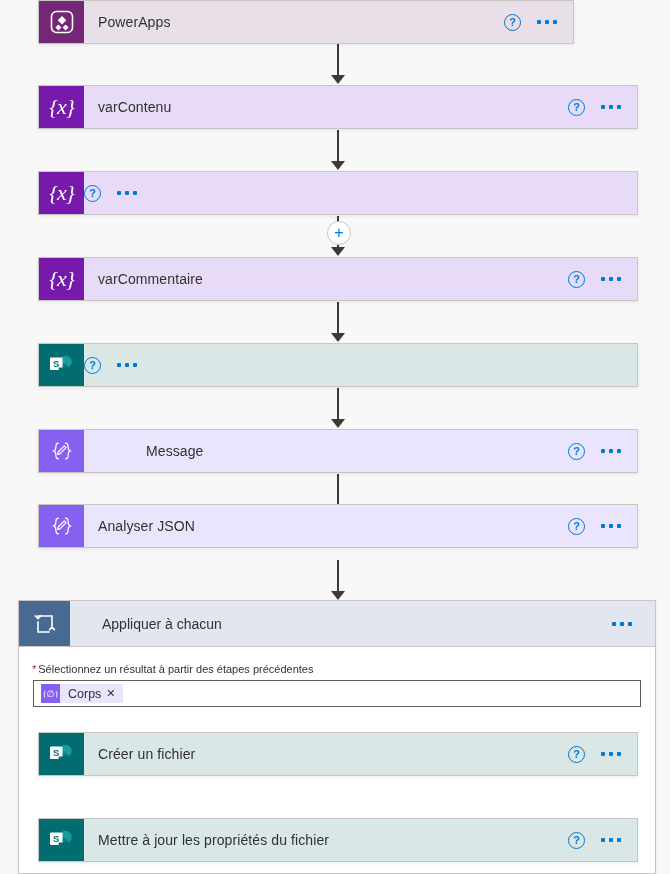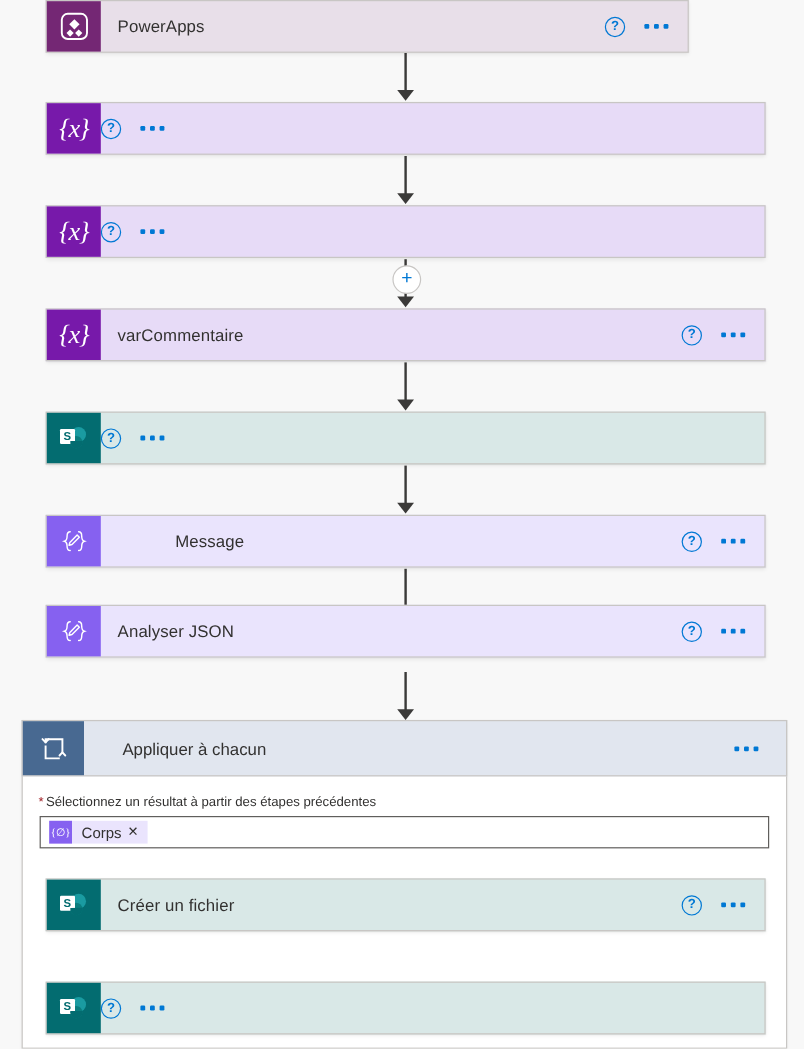--- a/index.html
+++ b/index.html
@@ -249,20 +249,21 @@
         <i></i>
         <i></i>
       </div>
   </div>
 </div>
 
 <div class="card pal-variable" style="left:38px; top:85px; width:600px; height:44px;">
   <div class="icon-box">
     <span class="glyph-var">{x}</span>
   </div>
+  <div class="card-title">varContenu</div>
   <div class="card-actions">
     <div class="help-icon">?</div>
     <div class="ellipsis">
         <i></i>
         <i></i>
         <i></i>
       </div>
   </div>
 </div>
 
@@ -410,20 +411,21 @@
 <div class="card pal-sharepoint" style="left:38px; top:818px; width:600px; height:44px;">
   <div class="icon-box">
     <svg width="30" height="24" viewBox="0 0 30 24" aria-hidden="true">
       <circle cx="18.5" cy="9" r="6.2" fill="#1a9ba1"></circle>
       <circle cx="16.5" cy="15.5" r="5.2" fill="#0b7d7e"></circle>
       <rect x="3" y="4.5" width="12.5" height="12.5" rx="1" fill="#ffffff"></rect>
       <text x="9.2" y="13.9" font-family="'Liberation Sans',sans-serif" font-size="9.5" font-weight="bold" fill="#036c70" text-anchor="middle">S</text>
       <path d="M11.6 14.6a5.2 5.2 0 0 0 4.9 6.1 5.2 5.2 0 0 0 5.2-5.2 5.2 5.2 0 0 0-.1-1z" fill="#036c70"></path>
     </svg>
   </div>
+  <div class="card-title">Mettre à jour les propriétés du fichier</div>
   <div class="card-actions">
     <div class="help-icon">?</div>
     <div class="ellipsis">
         <i></i>
         <i></i>
         <i></i>
       </div>
   </div>
 </div>
 

